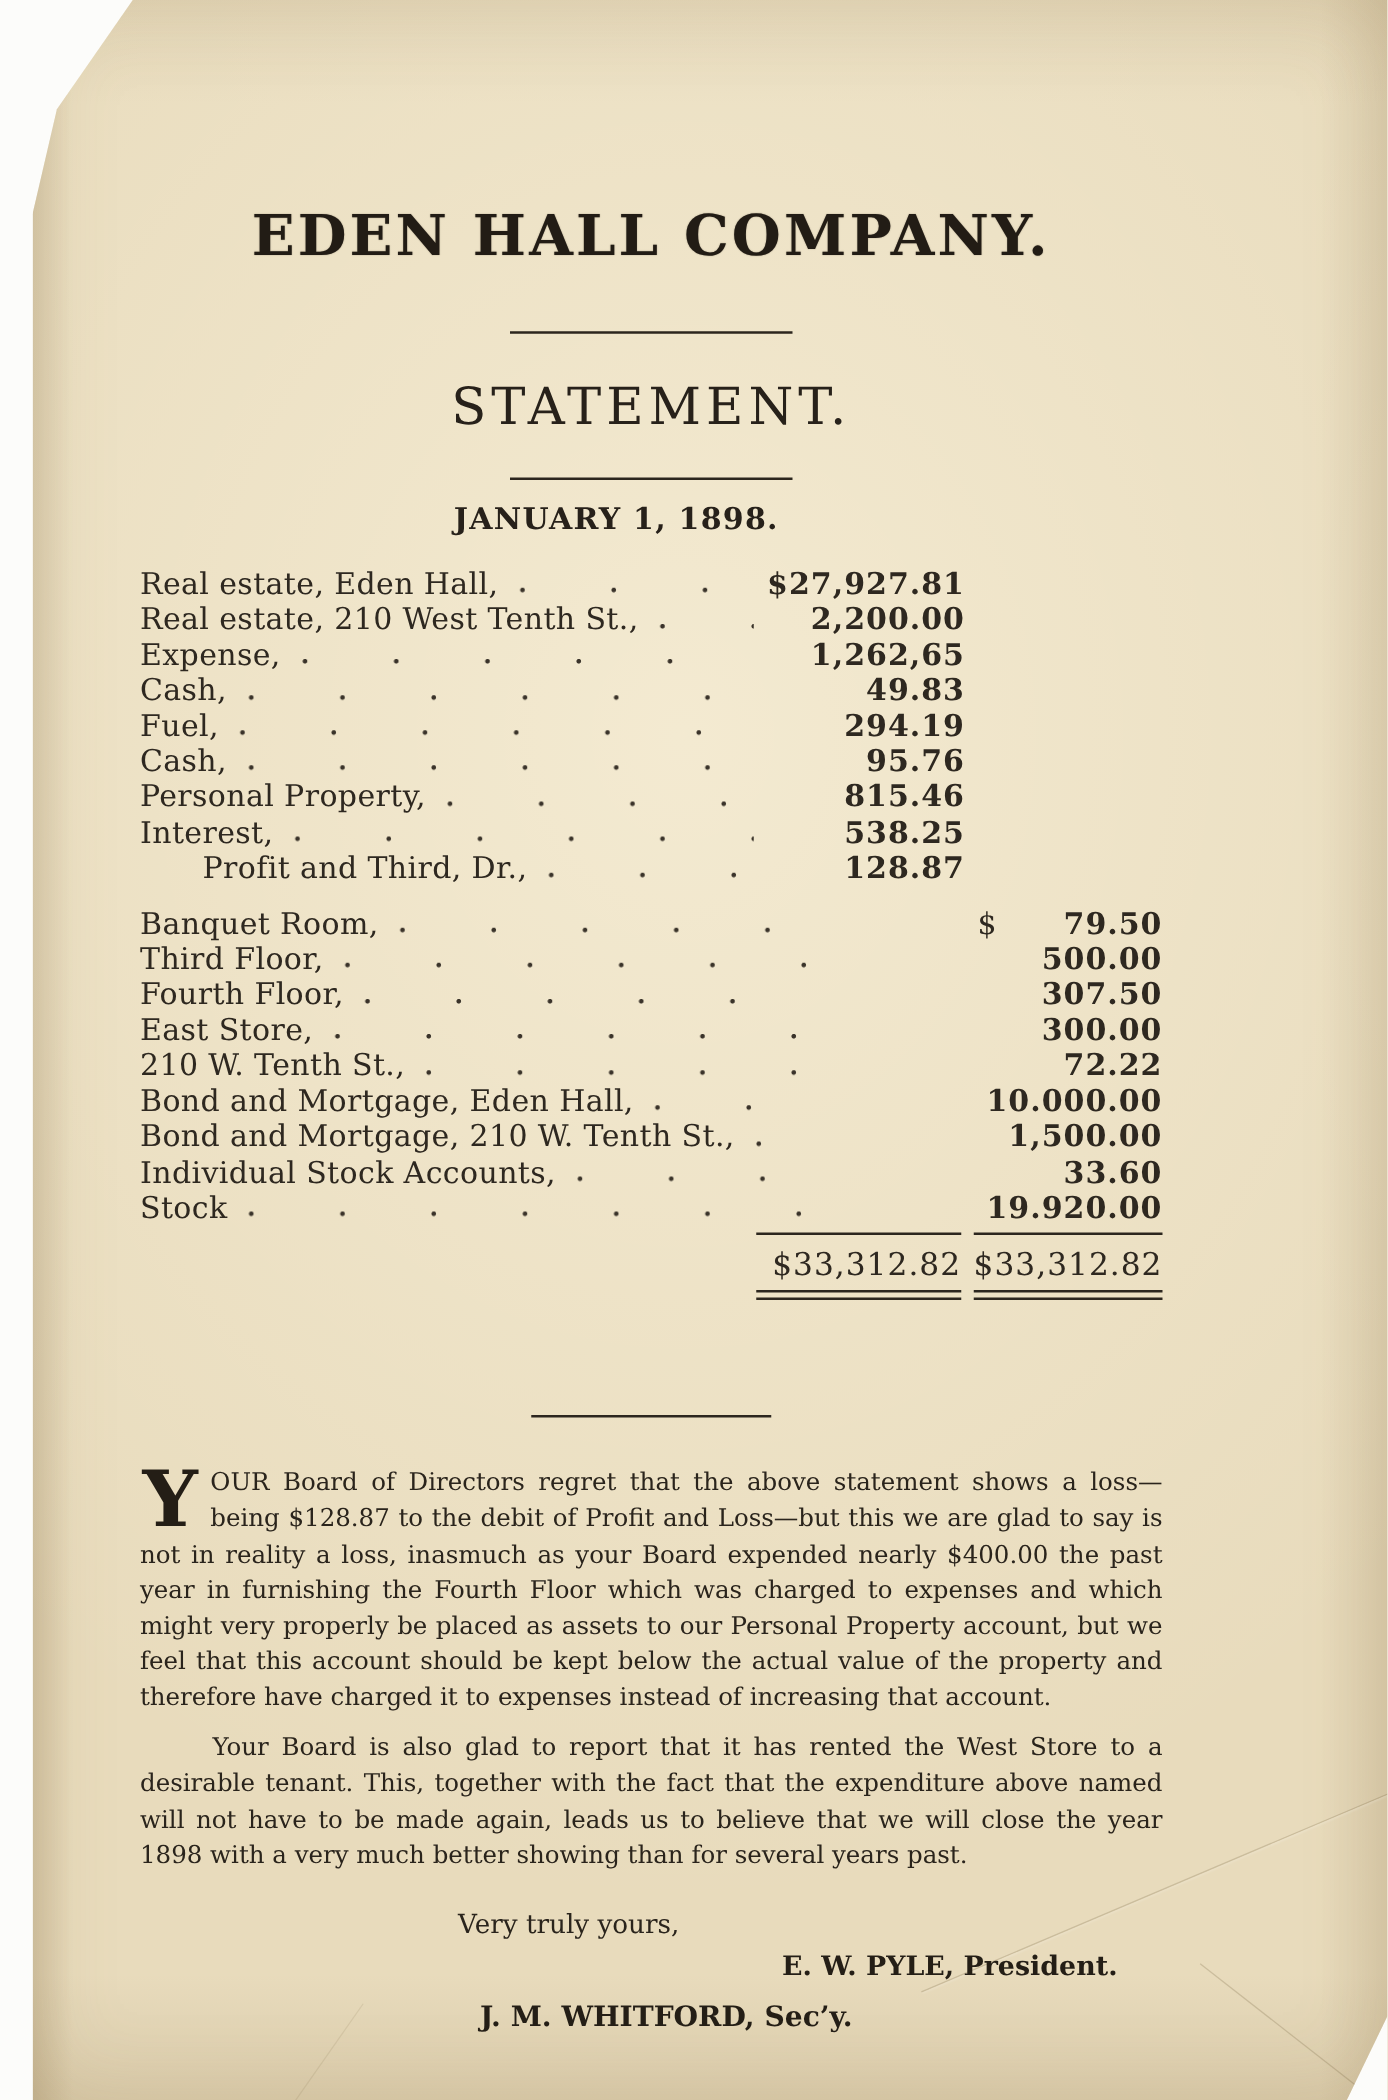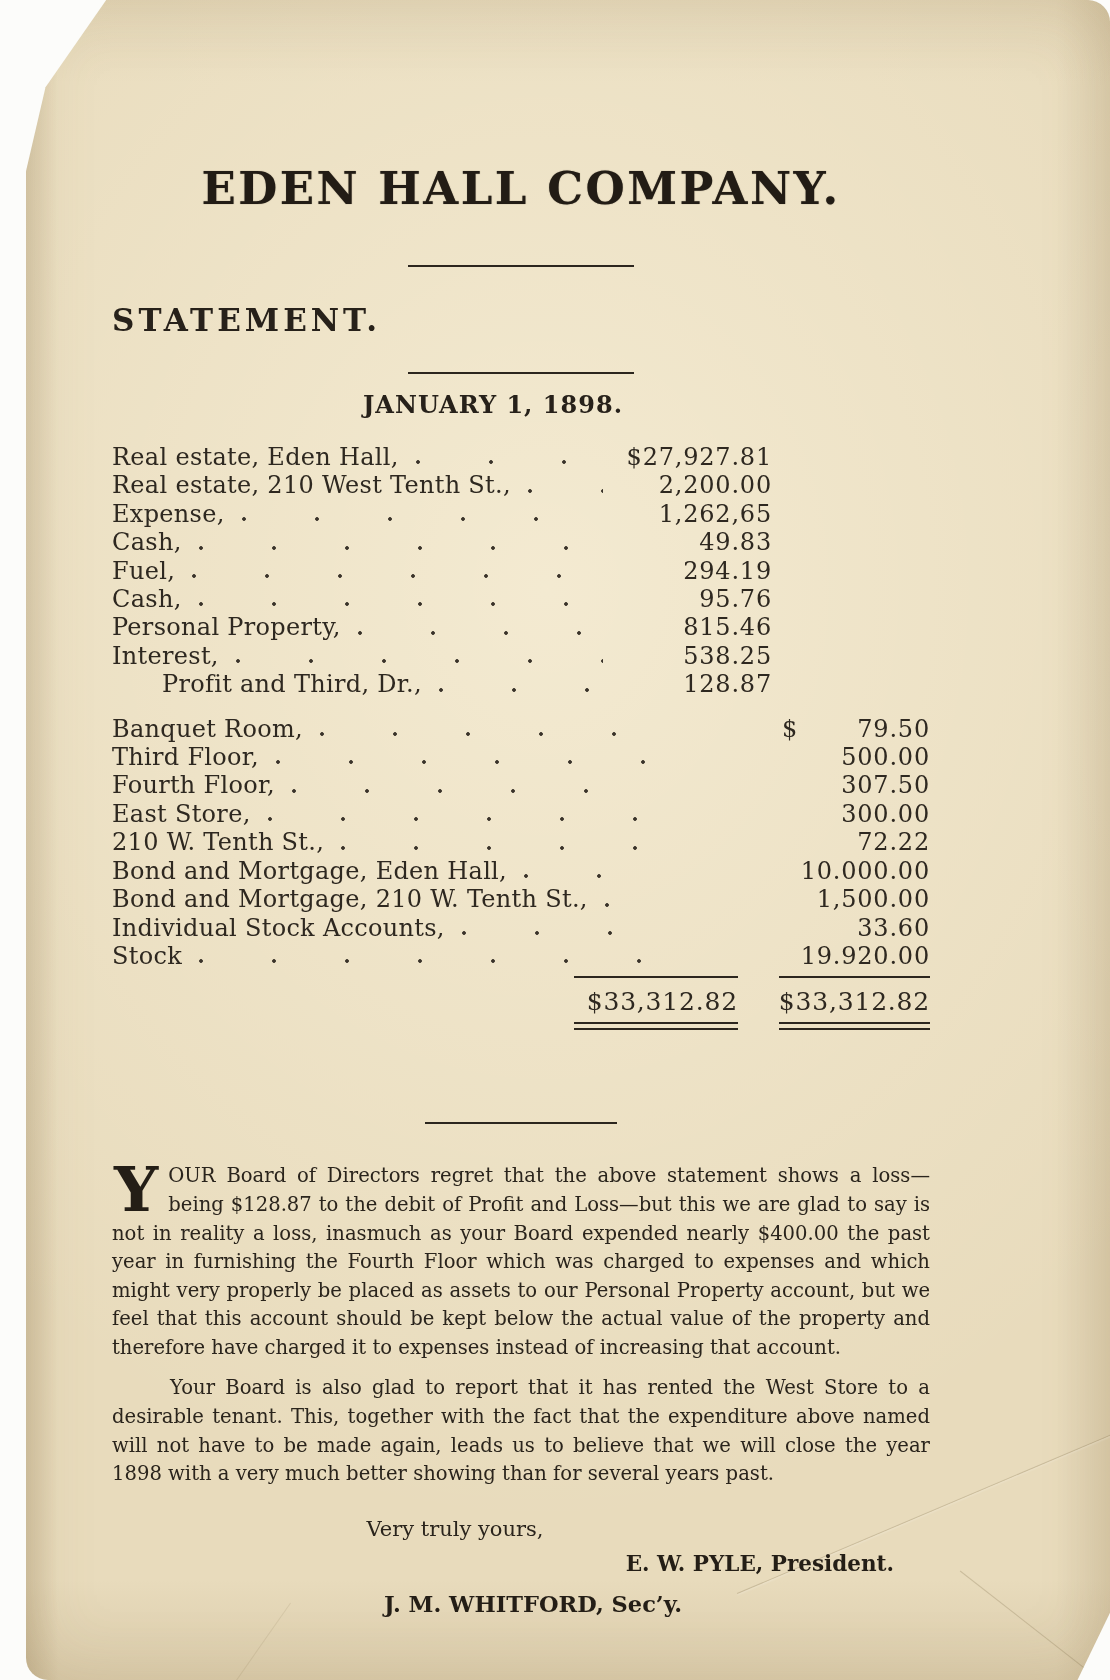--- a/index.html
+++ b/index.html
@@ -13,40 +13,39 @@
     position:absolute;left:26px;top:0;width:1084px;height:1680px;
     background:
       radial-gradient(ellipse 120% 90% at 48% 35%, rgba(255,249,230,0.50), rgba(0,0,0,0) 62%),
       linear-gradient(90deg, rgba(120,95,55,0.20), rgba(120,95,55,0) 3%),
       linear-gradient(270deg, rgba(120,95,55,0.13), rgba(120,95,55,0) 5%),
       linear-gradient(0deg, rgba(120,95,55,0.12), rgba(120,95,55,0) 6%),
       linear-gradient(180deg, rgba(120,95,55,0.07), rgba(120,95,55,0) 5%),
       #e8dbbc;
     clip-path: polygon(7.4% 0, 100% 0, 100% 96%, 97% 100%, 0 100%, 0 10.2%, 1.8% 5.2%);
     box-shadow: inset 0 0 70px rgba(150,120,70,0.18);
-    border-radius: 22px;
   }
   .crease{position:absolute;background:rgba(100,80,45,0.22);pointer-events:none;}
   .crease.c1{width:430px;height:1px;right:-40px;bottom:170px;transform:rotate(-23deg);box-shadow:0 1px 2px rgba(255,255,255,0.35);}
   .crease.c2{width:190px;height:1px;right:-20px;bottom:50px;transform:rotate(38deg);}
   .crease.c3{width:260px;height:1px;left:60px;bottom:-30px;transform:rotate(-55deg);opacity:.5;}
 
   .content{position:absolute;left:86px;top:0;width:818px;}
 
   .title{
     margin-top:166px;text-align:center;
     font-size:45px;font-weight:bold;letter-spacing:2.5px;line-height:1;
     color:#221c15;text-shadow:0 0 1px rgba(40,30,15,0.5);
   }
   .rule{height:2px;background:#2c261e;width:226px;margin:54px auto 0;}
   .rule.r2{margin-top:36px;}
   .rule.r3{width:192px;margin-top:92px;height:2px;}
   .subtitle{
-    margin-top:38px;text-align:left;
-    font-size:31px;font-weight:bold;letter-spacing:4px;line-height:1;
+    margin-top:38px;text-align:center;
+    font-size:41px;font-weight:normal;letter-spacing:4px;line-height:1;
     color:#27211a;
   }
   .dateline{
     margin-top:16px;text-align:center;padding-right:56px;
     font-size:24px;font-weight:bold;letter-spacing:1px;color:#27211a;
   }
 
   .rows{margin-top:24px;}
   .rows.credits{margin-top:16px;}
   .srow{display:flex;align-items:baseline;font-size:24px;line-height:28.4px;white-space:nowrap;}
@@ -56,23 +55,23 @@
   .srow.indent .rlabel{padding-left:50px;}
   .srow .leader{
     flex:1 1 auto;height:24px;align-self:flex-end;margin:0 14px 2px 10px;
     background-image:radial-gradient(circle at 3px 17px, #3a332a 1.5px, rgba(0,0,0,0) 2.2px);
     background-size:73px 24px;background-repeat:repeat-x;background-position:6px 0;
   }
   .rows.credits .srow .spacer{flex:0 0 120px;}
   .srow .rvalue{flex:0 0 155px;display:flex;justify-content:flex-end;letter-spacing:0.8px;}
   .rows.credits .srow .rvalue{flex:0 0 148px;}
   .srow .cur{font-style:normal;margin-right:auto;}
-  .srow .amt{font-weight:normal;}
-
-  .totals{display:flex;margin-top:6px;width:818px;gap:31px;}
+  .srow .amt{font-weight:bold;}
+
+  .totals{display:flex;margin-top:6px;width:818px;}
   .totals .fill{flex:1 1 auto;}
   .tcell{
     flex:0 0 164px;text-align:right;font-size:25px;letter-spacing:0.8px;
     border-top:2px solid #2c261e;padding-top:9px;
   }
   .tcell.second{flex:0 0 150px;margin-left:10px;}
   .dblrule{margin-top:6px;height:4px;border-top:2px solid #2c261e;border-bottom:2px solid #2c261e;}
 
   .letter{margin-top:38px;font-size:19.6px;line-height:28.6px;text-align:justify;color:#2a241c;}
   .letter p{margin:0;}

